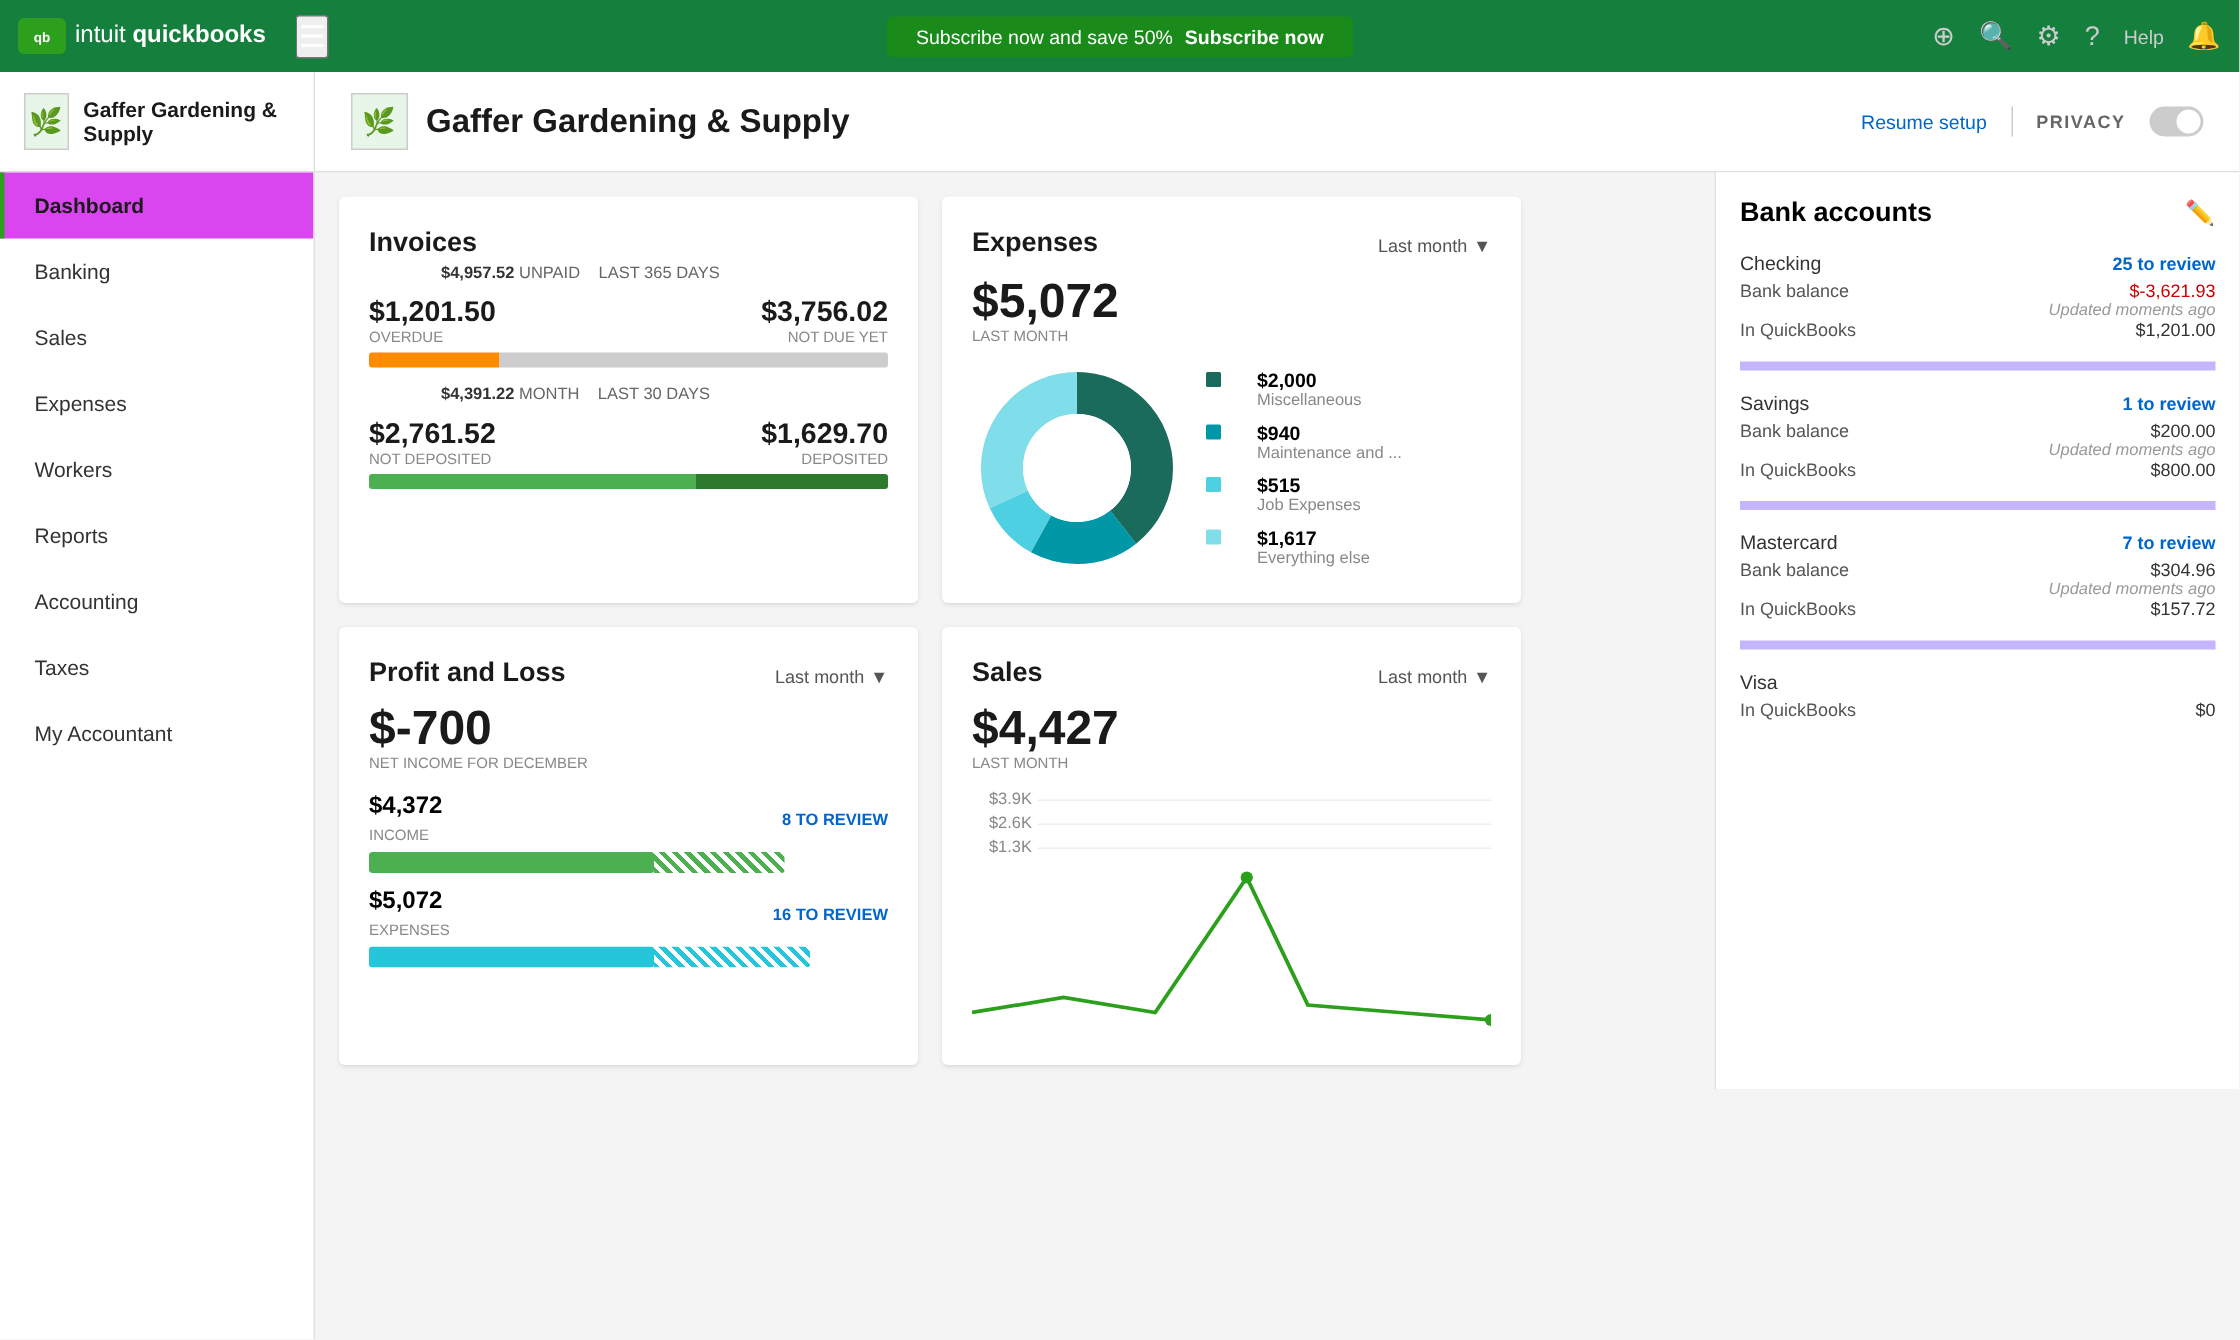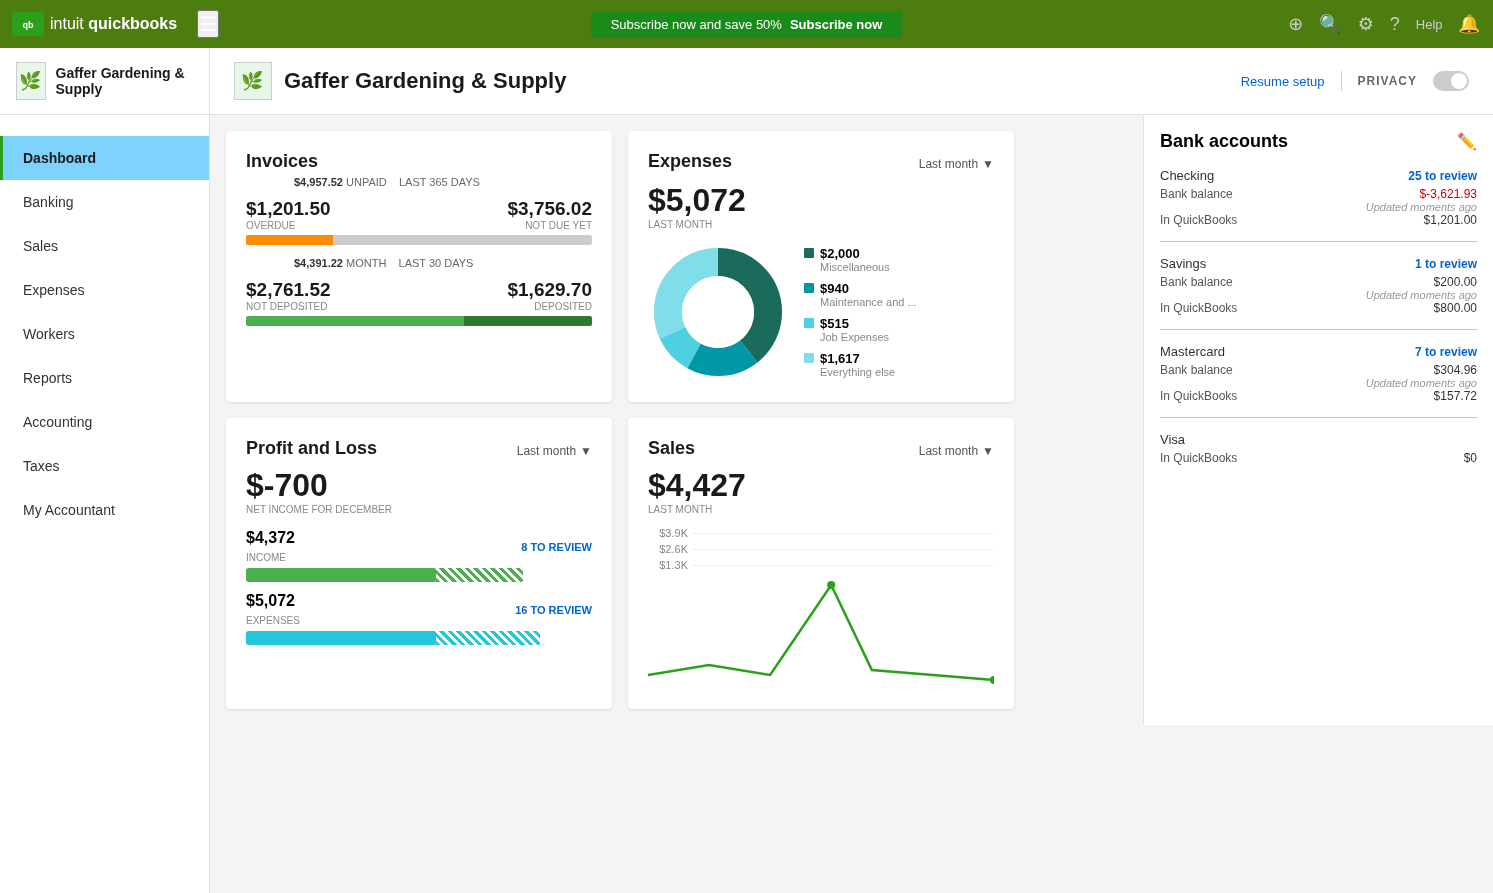--- a/index.html
+++ b/index.html
@@ -1,20 +1,20 @@
 <!DOCTYPE html>
 <html><head>
   <meta charset="utf-8">
   <style>
     * { box-sizing: border-box; margin: 0; padding: 0; }
     body { font-family: 'Helvetica Neue', Arial, sans-serif; background: #f4f4f4; overflow: hidden; }
 
     
     .topbar {
-      display: flex; align-items: center; background: #4d7c0f; height: 48px;
+      display: flex; align-items: center; background: #15803d; height: 48px;
       padding: 0 12px; gap: 12px; position: relative;
     }
     .topbar-logo { display: flex; align-items: center; gap: 6px; }
     .logo-badge {
       background: #2CA01C; border-radius: 4px; width: 32px; height: 24px;
       display: flex; align-items: center; justify-content: center;
       font-size: 9px; color: white; font-weight: bold;
     }
     .logo-text { color: white; font-size: 16px; font-weight: 300; }
     .logo-text span { font-weight: 700; }
@@ -47,22 +47,21 @@
       display: flex; align-items: center; justify-content: center; font-size: 18px;
     }
     .company-name { font-size: 14px; font-weight: 600; color: #1a1a1a; }
 
     .nav-item {
       padding: 14px 20px; font-size: 14px; color: #333; cursor: pointer;
       border-left: 3px solid transparent; display: block;
     }
     .nav-item.active {
       color: #1a1a1a; font-weight: 700; border-left: 3px solid #2CA01C;
-      background: #7dd3fc;
-      margin-top: 21px;
+      background: #d946ef;
     }
 
     
     .main-content { flex: 1; overflow-y: auto; background: #f4f4f4; }
 
     
     .content-header {
       background: white; padding: 14px 24px; display: flex; align-items: center;
       justify-content: space-between; border-bottom: 1px solid #e0e0e0;
     }
@@ -105,33 +104,33 @@
     .progress-darkgreen { background: #2d7a2d; height: 10px; border-radius: 0 2px 2px 0; }
 
     
     .expenses-header { display: flex; justify-content: space-between; align-items: center; margin-bottom: 6px; }
     .last-month-btn { font-size: 12px; color: #555; cursor: pointer; display: flex; align-items: center; gap: 4px; }
     .expenses-amount { font-size: 32px; font-weight: 600; color: #1a1a1a; }
     .expenses-sub { font-size: 10px; color: #888; text-transform: uppercase; margin-bottom: 12px; }
     .expenses-body { display: flex; align-items: center; gap: 16px; }
     .donut-wrapper { width: 140px; height: 140px; flex-shrink: 0; }
     .legend { display: flex; flex-direction: column; gap: 8px; }
-    .legend-item { display: flex; align-items: flex-start; gap: 6px; font-size: 12px; }
+    .legend-item { display: flex; align-items: flex-start; gap: 24px; font-size: 12px; }
     .legend-dot { width: 10px; height: 10px; border-radius: 1px; flex-shrink: 0; margin-top: 2px; }
 
     
     .bank-panel {
       width: 350px; flex-shrink: 0; background: white;
       border-left: 1px solid #e0e0e0; padding: 16px;
       overflow-y: auto;
     }
     .bank-header { display: flex; justify-content: space-between; align-items: center; margin-bottom: 16px; }
     .bank-title { font-size: 18px; font-weight: 600; }
     .edit-icon { color: #0066cc; font-size: 16px; cursor: pointer; }
-    .bank-account-item { margin-bottom: 14px; padding-bottom: 14px; border-bottom: 1px solid #c4b5fd; }
+    .bank-account-item { margin-bottom: 14px; padding-bottom: 14px; border-bottom: 6px solid #c4b5fd; }
     .bank-account-name { font-size: 13px; color: #333; font-weight: 500; margin-bottom: 4px; display: flex; justify-content: space-between; align-items: center; }
     .review-link { color: #0066cc; font-size: 12px; cursor: pointer; font-weight: 600; }
     .bank-row { display: flex; justify-content: space-between; font-size: 12px; color: #555; }
     .bank-amount { font-size: 12px; color: #333; }
     .bank-updated { font-size: 11px; color: #999; font-style: italic; }
     .bank-amount-negative { color: #c00; font-size: 12px; }
 
     
     .pl-header { display: flex; justify-content: space-between; align-items: center; margin-bottom: 4px; }
     .pl-amount { font-size: 32px; font-weight: 600; color: #1a1a1a; }

